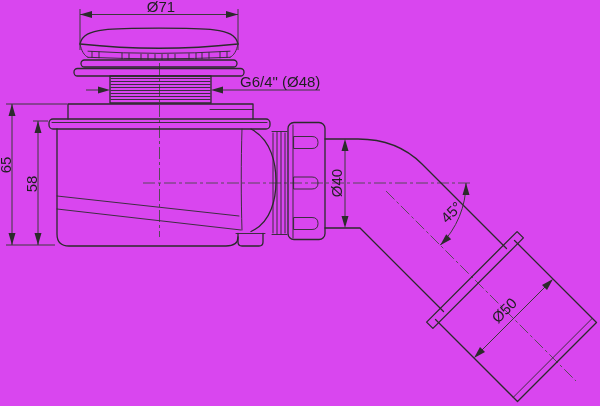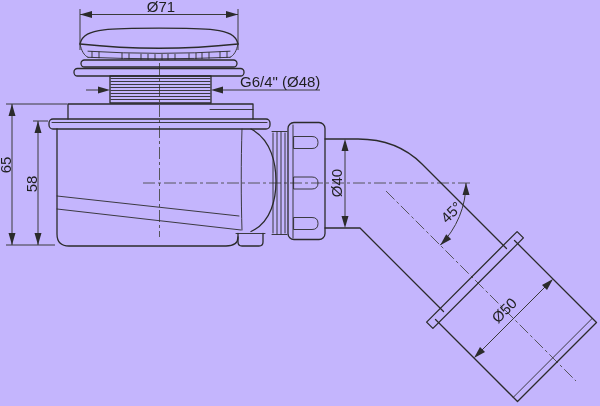--- a/index.html
+++ b/index.html
@@ -1,16 +1,16 @@
 <!DOCTYPE html>
 <html><head>
 <meta charset="utf-8">
 <style>
   html,body{margin:0;padding:0;background:#ffffff;}
-  .stage{width:600px;height:406px;background:#c4b5fd;position:relative;overflow:hidden;
+  .stage{width:600px;height:406px;background:#d946ef;position:relative;overflow:hidden;
          font-family:"Liberation Sans", sans-serif;}
   svg{display:block;}
   .ln   {fill:none;stroke:#2b2b2b;stroke-width:1.3;stroke-linejoin:round;stroke-linecap:round;}
   .lnthin{fill:none;stroke:#2b2b2b;stroke-width:0.9;stroke-linecap:round;}
   .dim  {fill:none;stroke:#3a3a3a;stroke-width:1;stroke-linecap:butt;}
   .cl   {fill:none;stroke:#4a4a4a;stroke-width:0.9;stroke-dasharray:12 3 3 3;}
   .arr  {fill:#2b2b2b;stroke:none;}
   .dimtxt{fill:#1f1f1f;font-family:"Liberation Sans", sans-serif;font-size:15px;}
 </style>
 </head>

